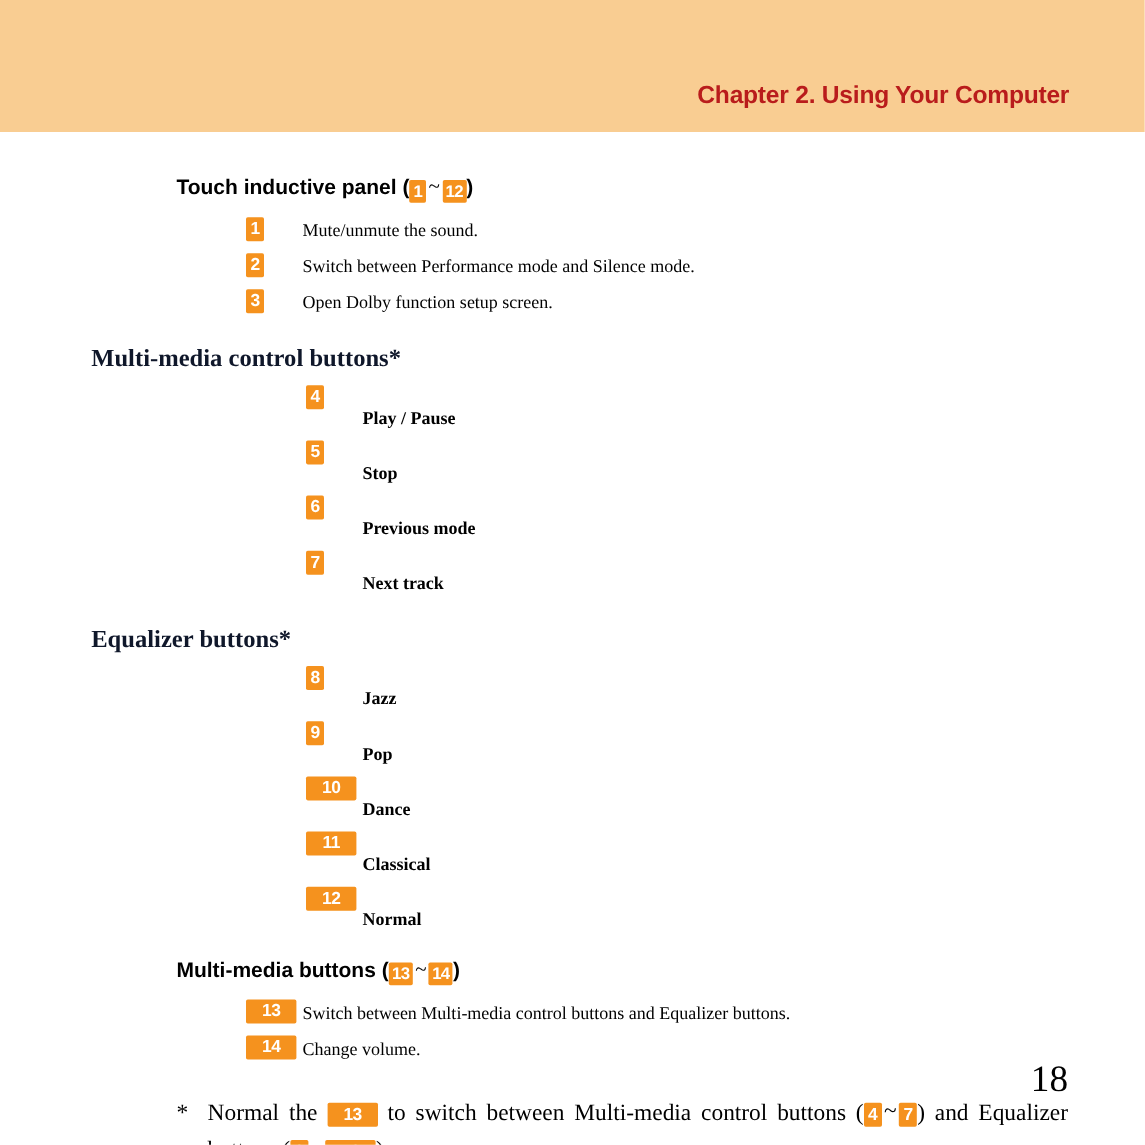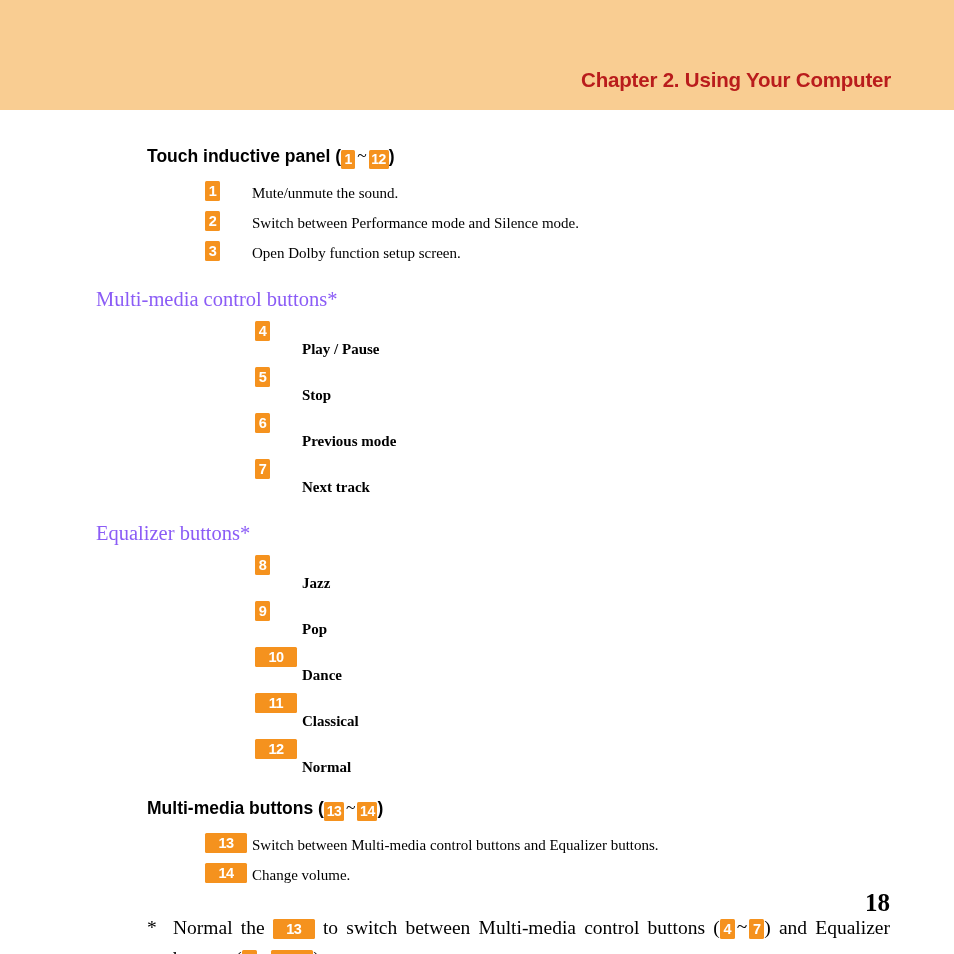--- a/index.html
+++ b/index.html
@@ -126,25 +126,26 @@
   .level1 { margin-left: 205px; }
   .level1 .badge-cell { width: 47px; }
 
   
   .level2 { margin-left: 255px; }
   .level2 .badge-cell { width: 47px; }
   .level2 .text-cell { font-weight: bold; margin-top: 16px; }
 
   
   .sub-label {
-    margin-left: 96px;
+    margin-left: 76px;
     font-family: "Liberation Serif", "DejaVu Serif", serif;
     font-size: 20.5px;
-    color: #8b5cf6;
+    color: #0f172a;
     line-height: 30px;
+    font-weight: bold;
   }
 
   .justify { text-align: justify; }
   .justify-right-edge { padding-right: 36px; }
 
   
   .footnote {
     margin-left: 147px;
     margin-right: 64px;
     font-family: "Liberation Serif", "DejaVu Serif", serif;
@@ -163,22 +164,22 @@
     text-align: justify;
   }
   .footnote .ftext > .lastline { text-align: left; }
 
   
   .page-number {
     position: absolute;
     right: 64px;
     bottom: 37px;
     font-family: "Liberation Serif", "DejaVu Serif", serif;
-    font-weight: bold;
-    font-size: 25px;
+    font-weight: normal;
+    font-size: 31px;
     color: #000000;
   }
 
   .nowrap { white-space: nowrap; }
 </style>
 </head>
 <body>
 
 <div class="header-banner"></div>
 <div class="chapter-title">Chapter 2. Using Your Computer</div>

